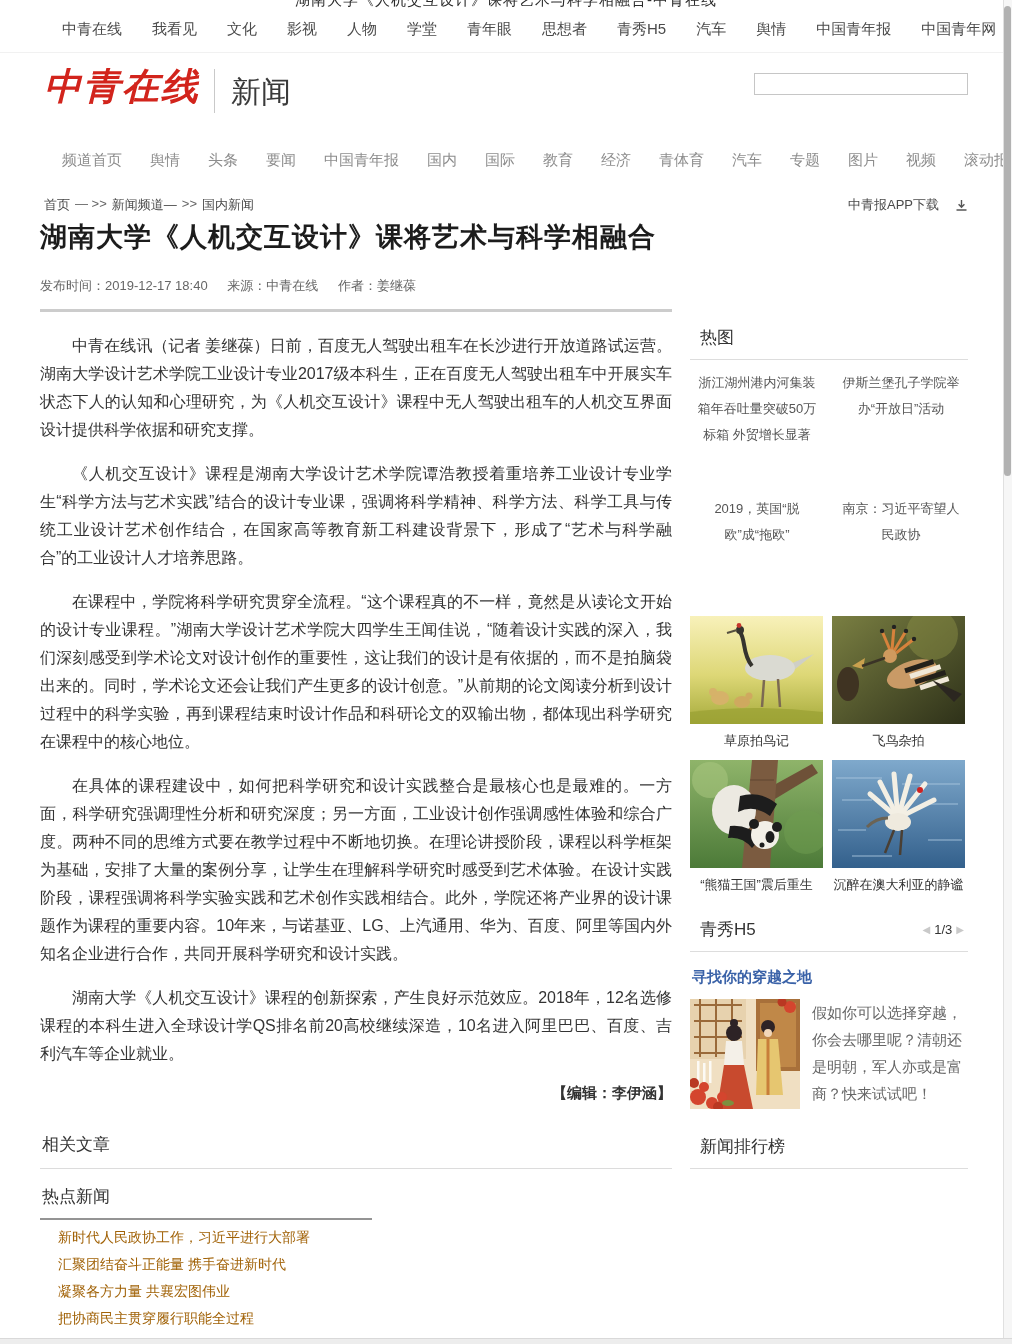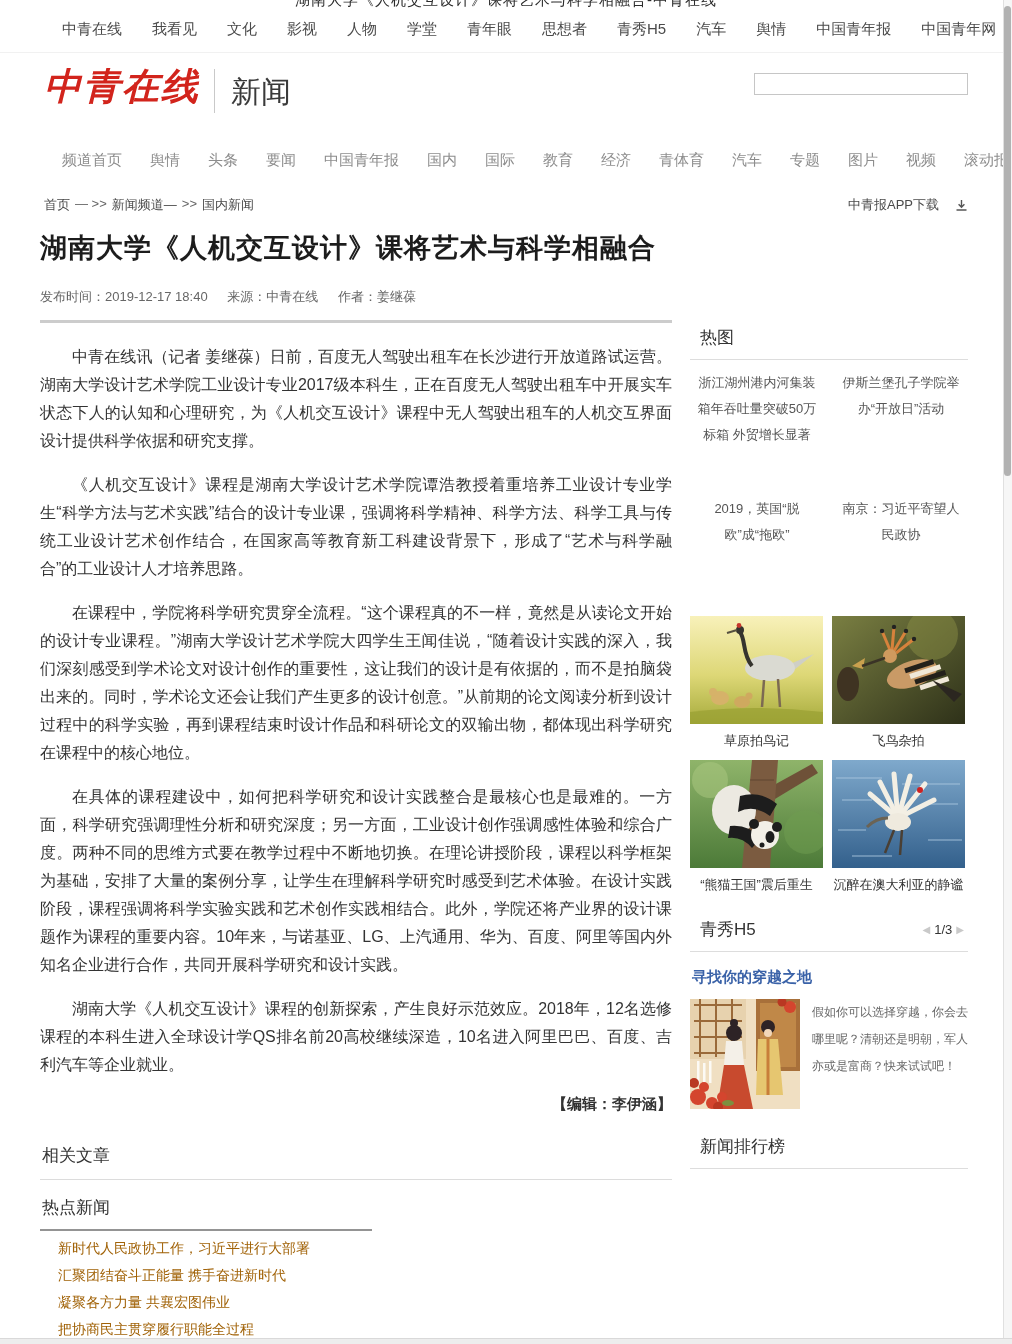--- a/index.html
+++ b/index.html
@@ -31,21 +31,21 @@
   .breadcrumb-row { display:flex; padding:18px 44px 0 44px; font-size:13px; color:#4a4a4a; }
   .breadcrumb-row .crumb { cursor:pointer; }
   .breadcrumb-row .sep { margin:0 5px; color:#666; }
   .app-download { margin-left:auto; display:flex; align-items:center; gap:16px; cursor:pointer; color:#4a4a4a; }
 
   
   .content { display:flex; padding-left:40px; }
   .main-col { width:632px; }
   .side-col { width:278px; margin-left:18px; margin-top:112px; }
 
-  .article-title { font-size:27px; color:#1c1c1c; font-weight:bold; margin:16px 0 0 0; letter-spacing:1px; }
+  .article-title { font-size:27px; color:#1c1c1c; font-weight:bold; margin:5px 0 0 0; letter-spacing:1px; }
   .meta { margin-top:22px; font-size:13px; color:#666; }
   .meta span { margin-right:16px; }
   .top-bar { height:3px; background:#ccc; margin-top:14px; }
 
   .article-body p { font-size:16px; color:#333; line-height:28px; text-indent:2em; margin:16px 0; text-align:justify; }
   .article-body p:first-child { margin-top:20px; }
   .editor-note { text-align:right; font-size:15px; font-weight:bold; color:#333; margin-top:14px; }
 
   .related { margin-top:30px; }
   .related-title { font-size:17px; color:#333; padding:0 0 12px 2px; border-bottom:1px solid #dcdcdc; }
@@ -66,21 +66,21 @@
   .photo-caption { text-align:center; font-size:13px; color:#333; padding:8px 0 0 0; }
 
   .h5-section { margin-top:24px; }
   .h5-header { display:flex; align-items:center; border-bottom:1px solid #ddd; padding:0 4px 10px 10px; }
   .h5-header .side-title-inline { font-size:17px; color:#333; }
   .pagination { margin-left:auto; display:flex; align-items:center; gap:4px; font-size:13px; color:#333; }
   .pag-arrow { color:#c9c9c9; font-size:10px; cursor:pointer; }
   .h5-link { font-size:15px; color:#3a62a8; font-weight:bold; margin:16px 0 12px 2px; cursor:pointer; }
   .h5-card { display:flex; align-items:flex-start; }
   .h5-card svg { display:block; width:110px; height:110px; flex:none; cursor:pointer; }
-  .h5-desc { font-size:12px; color:#666; line-height:27px; padding-left:12px; }
+  .h5-desc { font-size:15px; color:#666; line-height:27px; padding-left:12px; }
 
   .ranking-head { margin-top:26px; }
 
   
   .scroll-track { position:absolute; top:0; right:0; width:9px; height:1344px; background:#f6f6f6; border-left:1px solid #e0e0e0; }
   .scroll-thumb { position:absolute; top:6px; right:1px; width:7px; height:470px; background:#b2b2b2; border-radius:4px; cursor:pointer; }
   .bottom-edge { position:absolute; left:0; bottom:0; width:100%; height:6px; background:#ededed; border-top:1px solid #d9d9d9; }
 </style>
 </head>
 <body>

